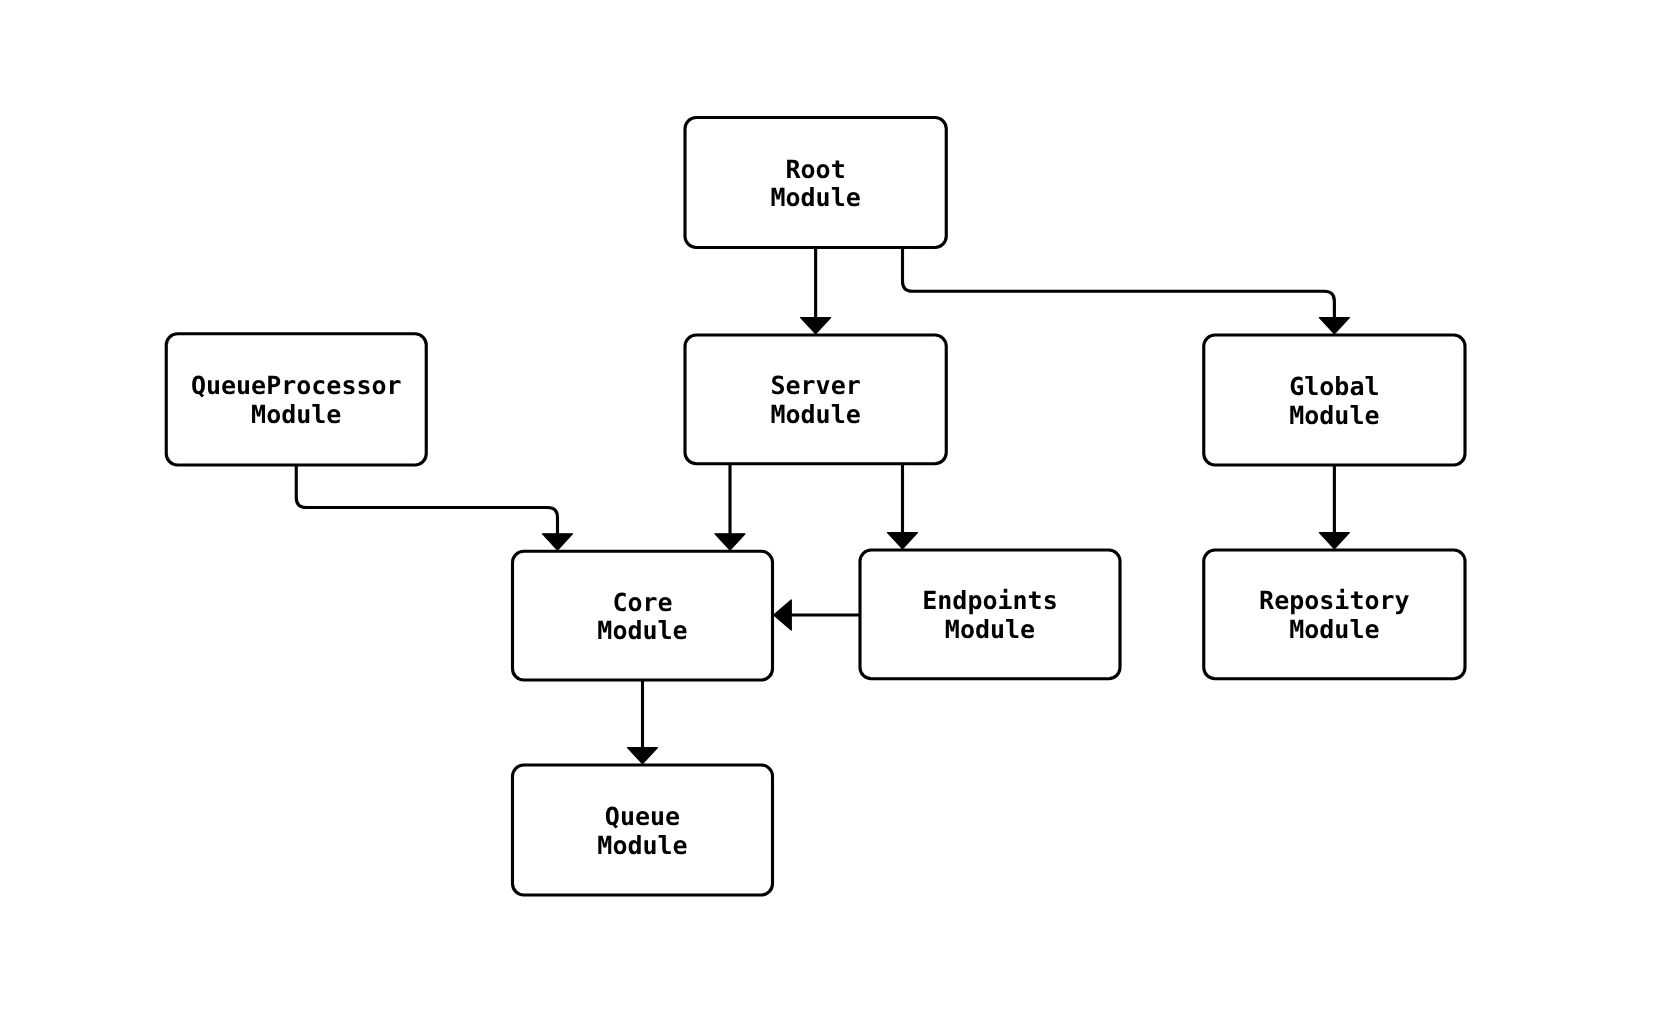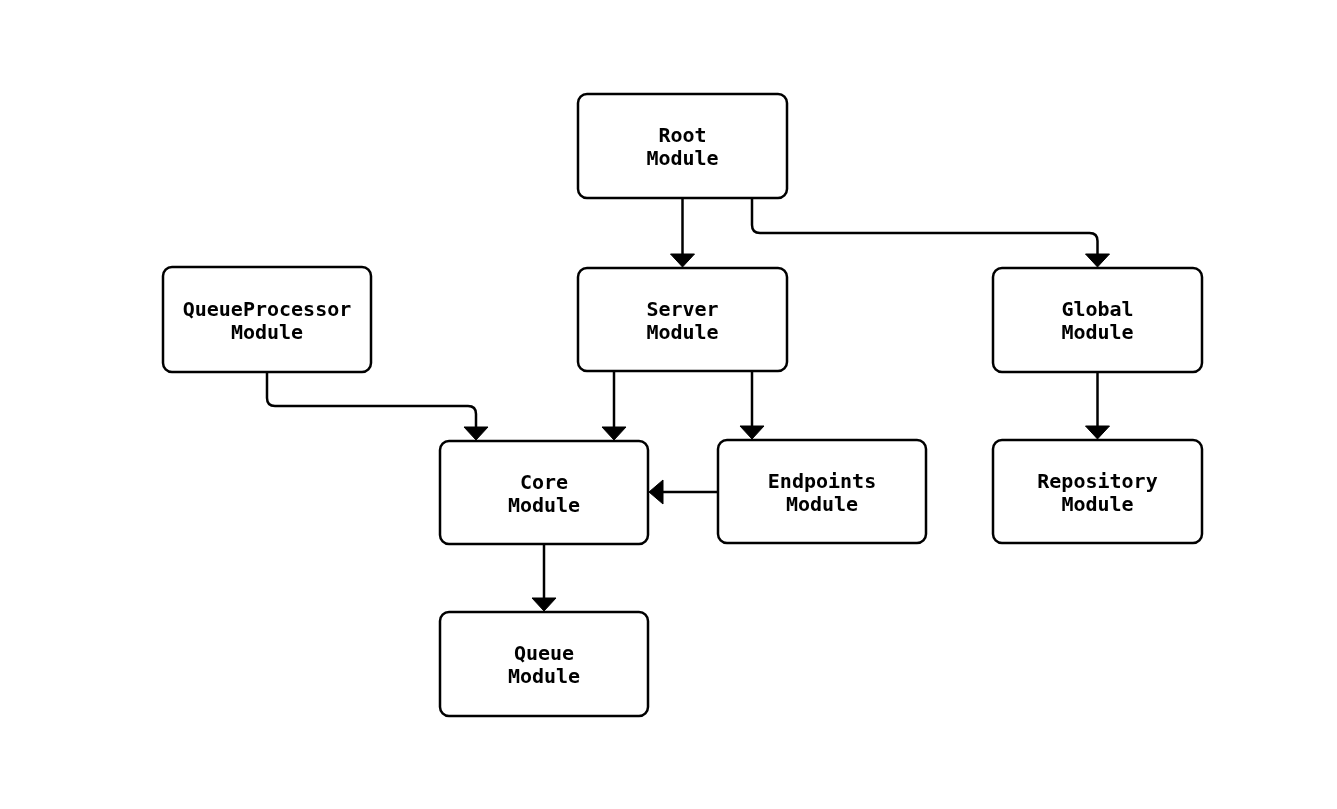--- a/index.html
+++ b/index.html
@@ -7,21 +7,20 @@
     padding: 0;
     background: #ffffff;
   }
   .canvas {
     position: relative;
     width: 1299px;
     height: 809px;
     background: #ffffff;
     overflow: hidden;
     font-family: "DejaVu Sans Mono", "Liberation Mono", monospace;
-    padding-left: 30px;
   }
   svg text {
     font-family: "DejaVu Sans Mono", "Liberation Mono", monospace;
     font-weight: bold;
     font-size: 20px;
   }
 </style>
 </head>
 <body>
 

